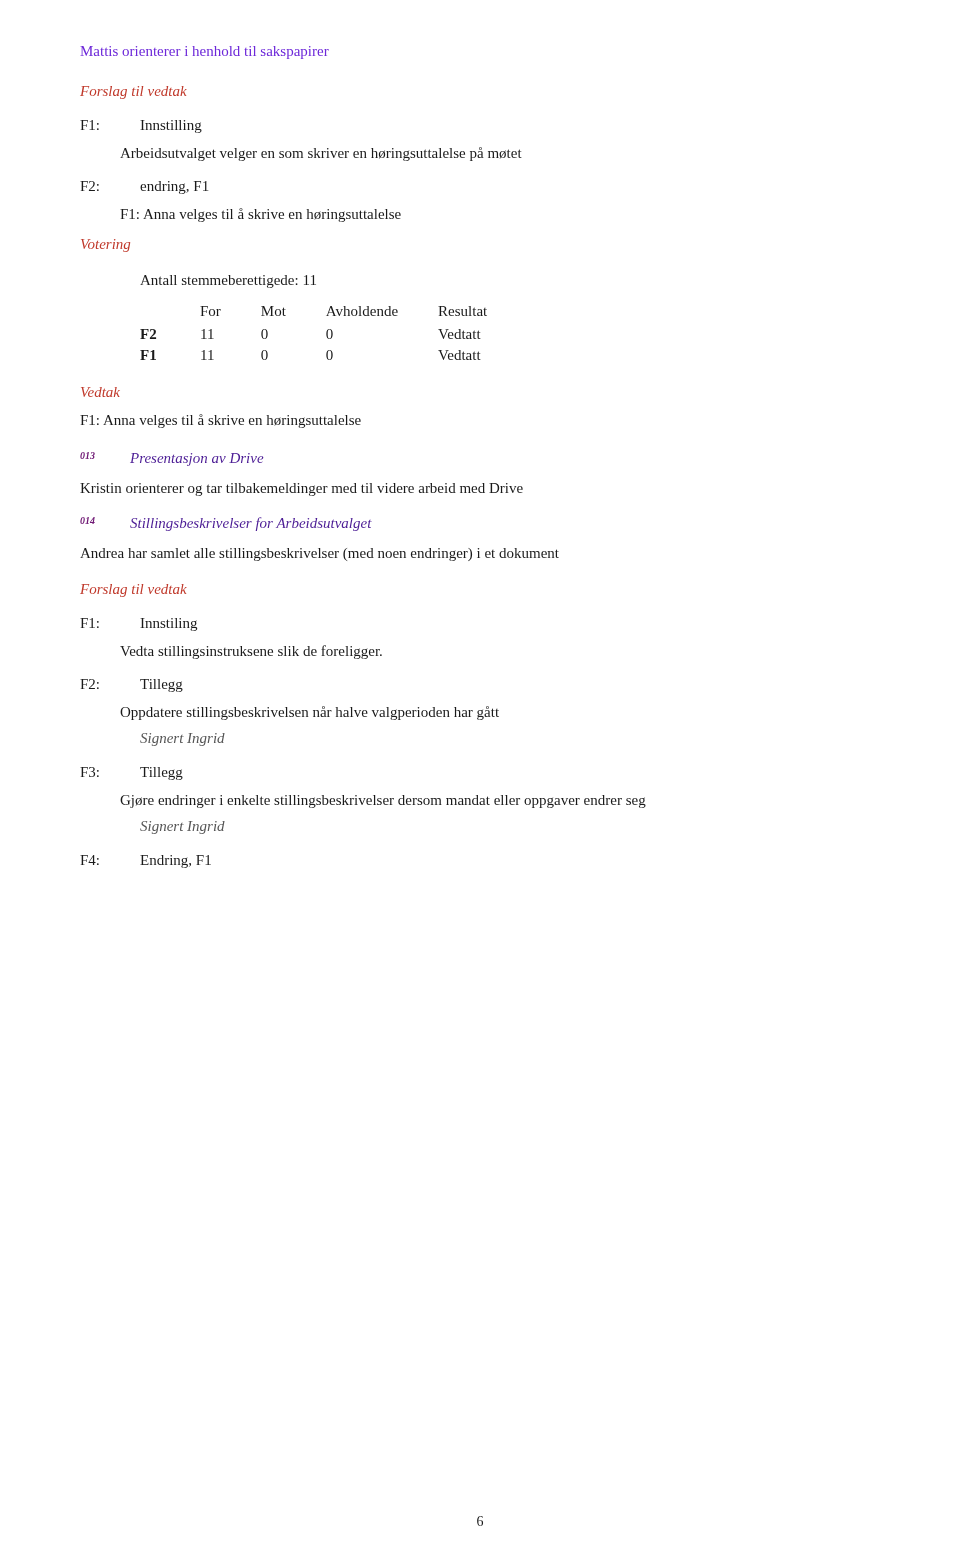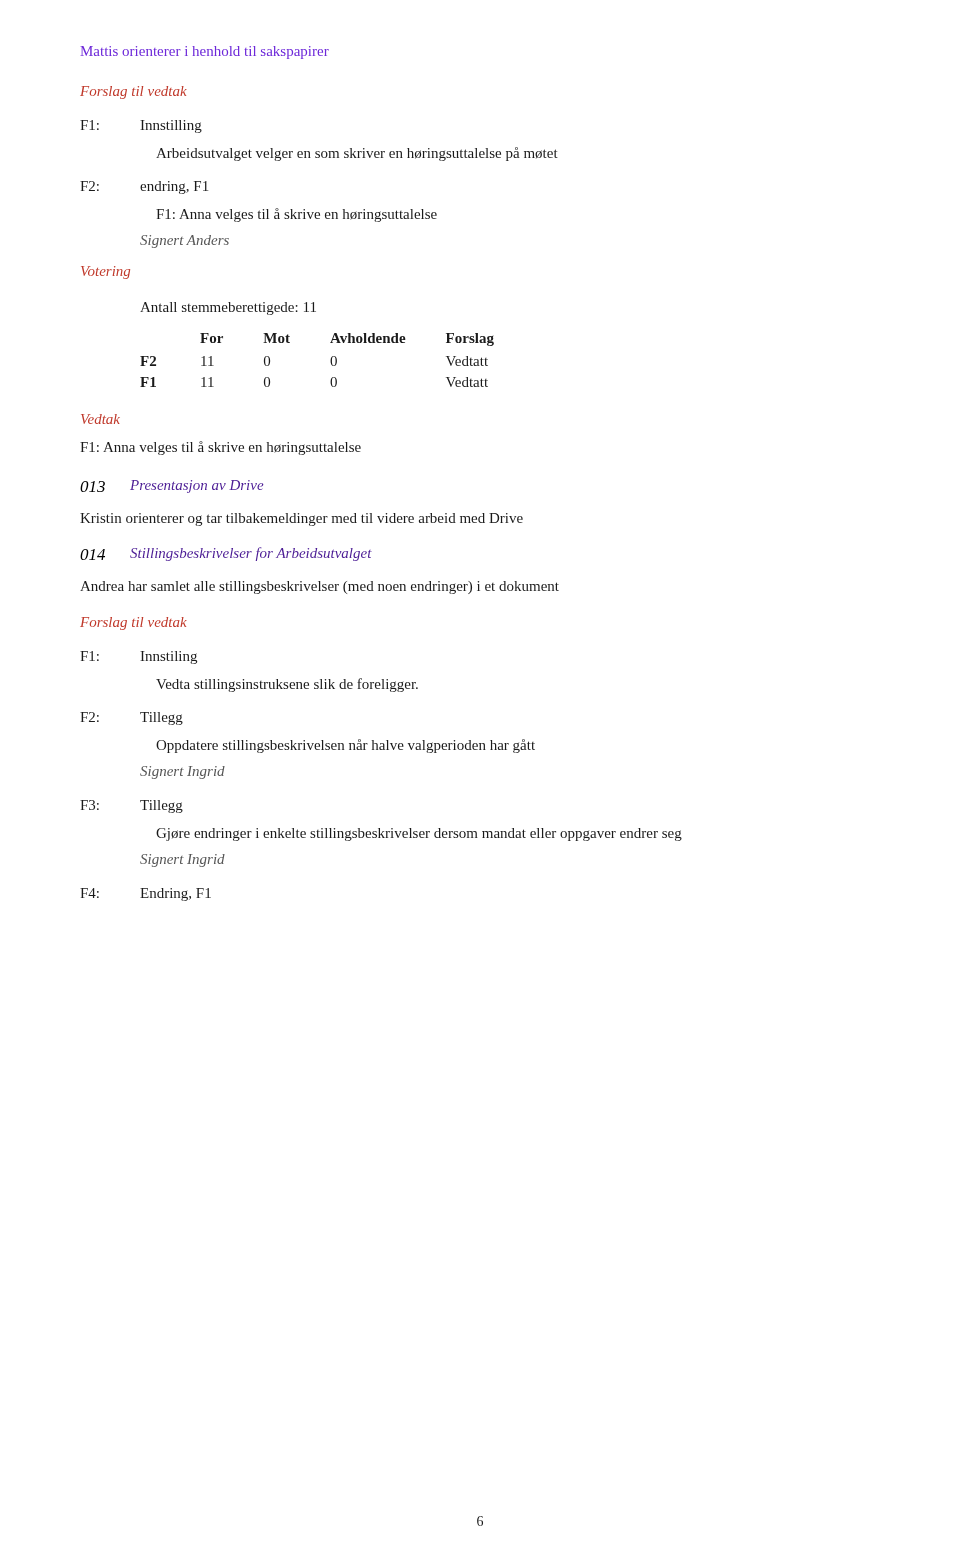--- a/index.html
+++ b/index.html
@@ -49,21 +49,21 @@
       font-weight: bold;
       min-width: 60px;
       flex-shrink: 0;
     }
 
     .proposal-content {
       flex: 1;
     }
 
     .proposal-subtext {
-      margin-left: 76px;
+      margin-left: 40px;
       margin-bottom: 6px;
       line-height: 1.5;
     }
 
     .signert {
       font-style: italic;
       color: #555;
       margin-left: 60px;
       margin-bottom: 14px;
     }
@@ -84,21 +84,21 @@
       line-height: 1.5;
     }
 
     .voting-table {
       border-collapse: collapse;
       margin-left: 60px;
       margin-bottom: 16px;
     }
 
     .voting-table th {
-      font-weight: bold;
+      font-weight: normal;
       text-align: left;
       padding: 2px 40px 4px 0;
       font-size: 15px;
     }
 
     .voting-table td {
       padding: 2px 40px 2px 0;
       font-size: 15px;
       text-align: left;
     }
@@ -123,25 +123,26 @@
       line-height: 1.5;
     }
 
     .item-row {
       display: flex;
       margin-bottom: 10px;
       align-items: flex-start;
     }
 
     .item-number {
-      color: #000000;
+      color: #701a75;
       font-style: italic;
       min-width: 50px;
       flex-shrink: 0;
-      font-size: 17px;
+      font-size: 10px;
+      font-weight: bold;
     }
 
     .item-title {
       color: #4c1d95;
       font-style: italic;
       font-size: 15px;
       flex: 1;
     }
 
     .item-description {
@@ -182,34 +183,33 @@
   </div>
   <div class="proposal-subtext">Arbeidsutvalget velger en som skriver en høringsuttalelse på møtet</div>
 </div>
 
 <div class="proposal-block">
   <div class="proposal-row">
     <span class="proposal-label bold">F2:</span>
     <span class="proposal-content bold">endring, F1</span>
   </div>
   <div class="proposal-subtext">F1: Anna velges til å skrive en høringsuttalelse</div>
-  <div class="signert">Signert Anders</div>
 </div>
 
 <div class="votering-section">
   <div class="votering-title">Votering</div>
   <div class="antall-line indent">Antall stemmeberettigede: 11</div>
   <table class="voting-table">
     <thead>
       <tr>
         <th style="min-width:60px;"></th>
         <th>For</th>
         <th>Mot</th>
         <th>Avholdende</th>
-        <th>Forslag</th>
+        <th>Resultat</th>
       </tr>
     </thead>
     <tbody>
       <tr>
         <td class="row-label bold">F2</td>
         <td>11</td>
         <td>0</td>
         <td>0</td>
         <td>Vedtatt</td>
       </tr>

